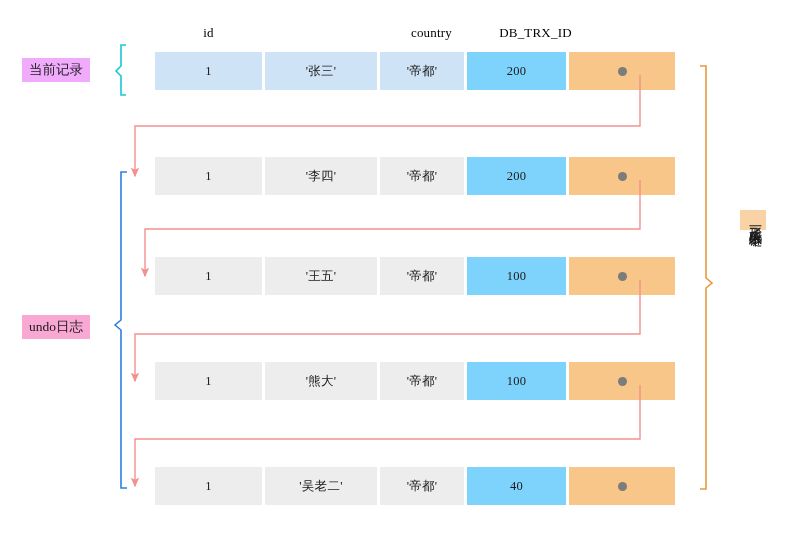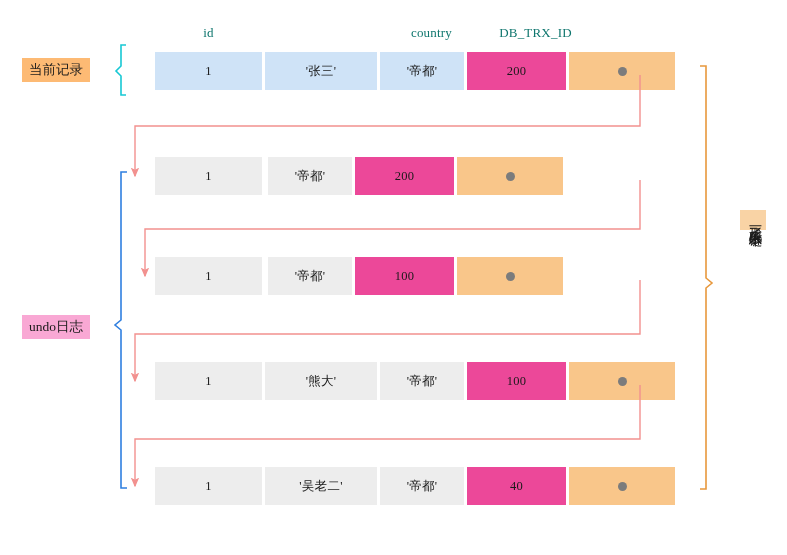--- a/index.html
+++ b/index.html
@@ -50,52 +50,52 @@
   .c-trx     { width: 99px;  }
   .c-ptr     { width: 106px; position: relative; }
   .gap { width: 3px; background: #ffffff; }
 
   .row.current .c-id,
   .row.current .c-name,
   .row.current .c-country { background: #cfe3f7; }
   .row.undo .c-id,
   .row.undo .c-name,
   .row.undo .c-country { background: #ededed; }
-  .c-trx { background: #ec4899; }
+  .c-trx { background: #7dd3fc; }
   .c-ptr { background: #f9c68a; }
 
   .ptr-dot {
     width: 9px;
     height: 9px;
     border-radius: 50%;
     background: #7c7c7c;
   }
 
   
   .hdr {
     position: absolute;
     top: 24px;
     height: 18px;
     display: flex;
     align-items: center;
     justify-content: center;
     font-size: 13px;
-    color: #0f766e;
+    color: #000000;
     letter-spacing: .2px;
   }
 
   
   .tag {
     position: absolute;
     font-size: 13.5px;
     padding: 3px 7px;
     white-space: nowrap;
     font-family: "Liberation Serif", "DejaVu Serif", serif;
   }
-  .tag-current { background: #fdba74; left: 22px; top: 58px; }
+  .tag-current { background: #f0abfc; left: 22px; top: 58px; }
   .tag-undo    { background: #f9a8d4; left: 22px; top: 315px; }
 
   .tag-vert {
     position: absolute;
     background: #f9d3a5;
     left: 740px;
     top: 210px;
     width: 22px;
     padding: 6px 2px;
     font-size: 13.5px;
@@ -125,33 +125,35 @@
     <div class="cell c-trx">200</div>
     <div class="gap"></div>
     <div class="cell c-ptr">
       <span class="ptr-dot"></span>
     </div>
   </div>
 
   <div class="row undo" style="left:155px; top:157px;">
     <div class="cell c-id">1</div>
     <div class="gap"></div>
+    <div class="cell c-name">'李四'</div>
     <div class="gap"></div>
     <div class="cell c-country">'帝都'</div>
     <div class="gap"></div>
     <div class="cell c-trx">200</div>
     <div class="gap"></div>
     <div class="cell c-ptr">
       <span class="ptr-dot"></span>
     </div>
   </div>
 
   <div class="row undo" style="left:155px; top:257px;">
     <div class="cell c-id">1</div>
     <div class="gap"></div>
+    <div class="cell c-name">'王五'</div>
     <div class="gap"></div>
     <div class="cell c-country">'帝都'</div>
     <div class="gap"></div>
     <div class="cell c-trx">100</div>
     <div class="gap"></div>
     <div class="cell c-ptr">
       <span class="ptr-dot"></span>
     </div>
   </div>
 

